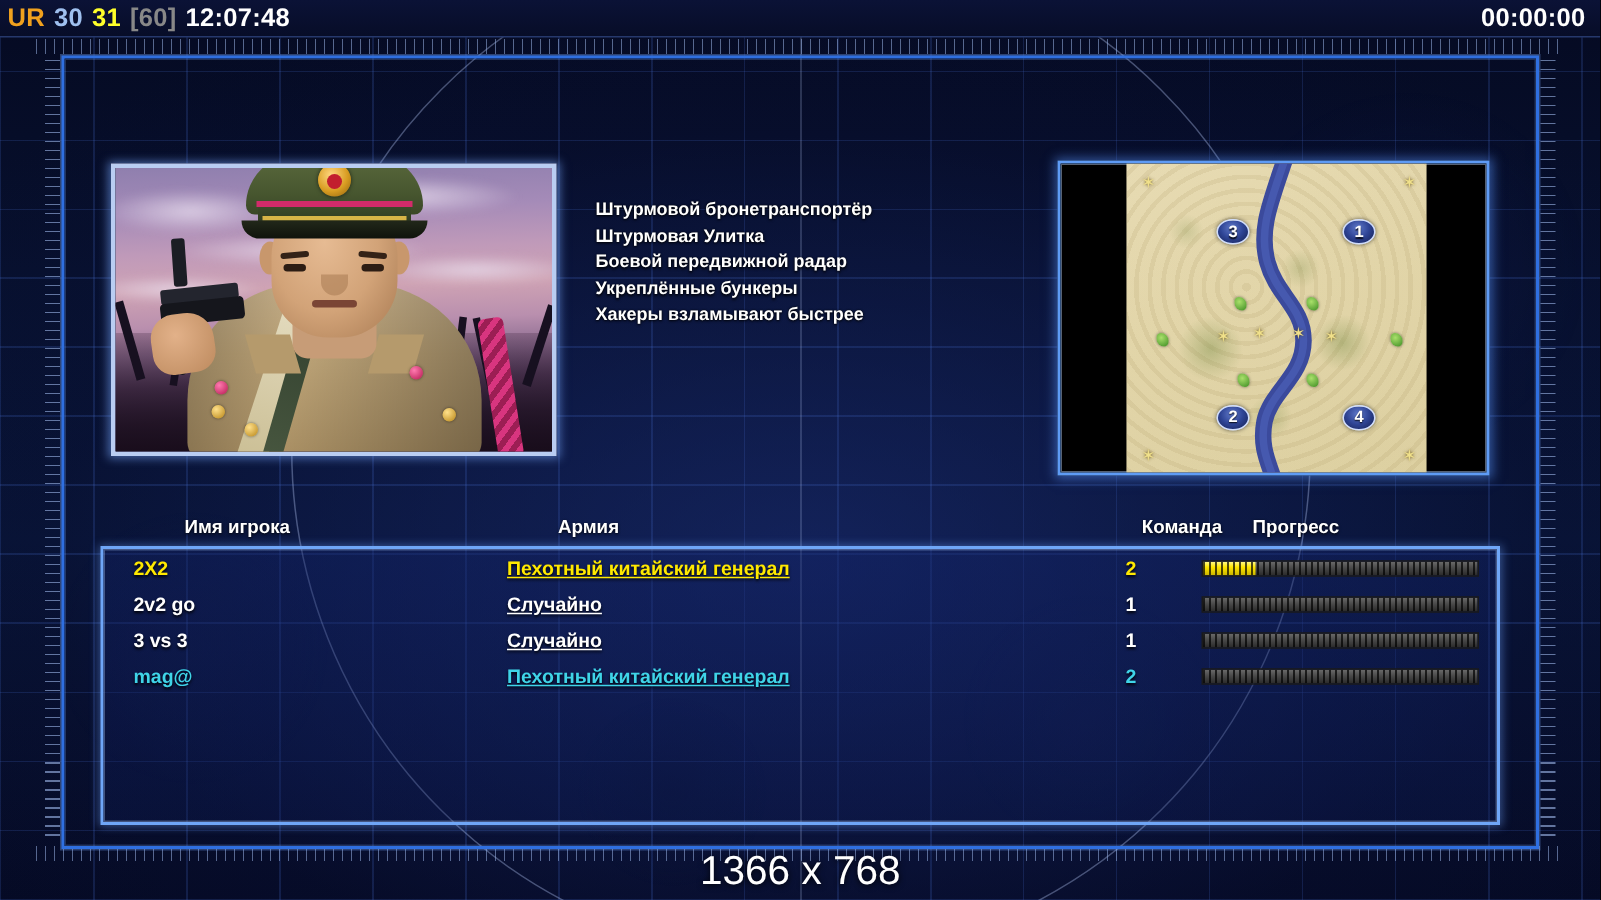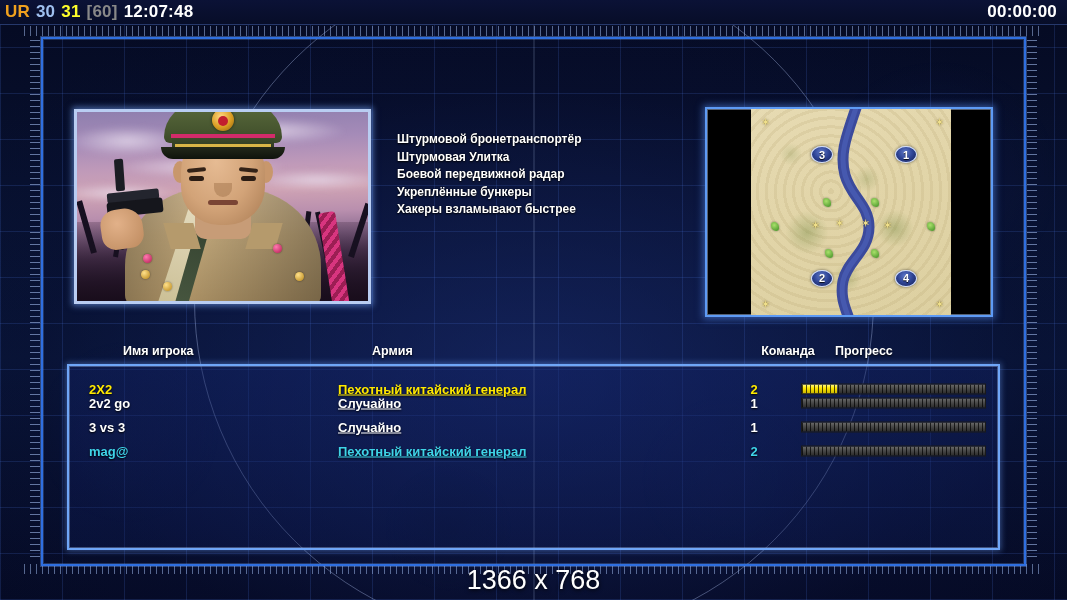--- a/index.html
+++ b/index.html
@@ -506,21 +506,21 @@
 
     <div id="table-head">
       <div class="th col-name">Имя игрока</div>
       <div class="th col-army">Армия</div>
       <div class="th col-team">Команда</div>
       <div class="th col-prog">Прогресс</div>
     </div>
 
     <div id="list-panel">
       <div id="rows">
-          <div class="row" style="top: 11px;">
+          <div class="row" style="top: 1px;">
             <div class="cell c-name" style="color: rgb(255, 233, 0);">2X2</div>
             <div class="cell c-army" style="color: rgb(255, 233, 0);">Пехотный китайский генерал</div>
             <div class="cell c-team" style="color: rgb(255, 233, 0);">2</div>
             <div class="c-prog">
               <div class="fill" style="width: 19%;"></div>
             </div>
           </div>
           <div class="row" style="top: 25px;">
             <div class="cell c-name" style="color: rgb(255, 255, 255);">2v2 go</div>
             <div class="cell c-army" style="color: rgb(255, 255, 255);">Случайно</div>

